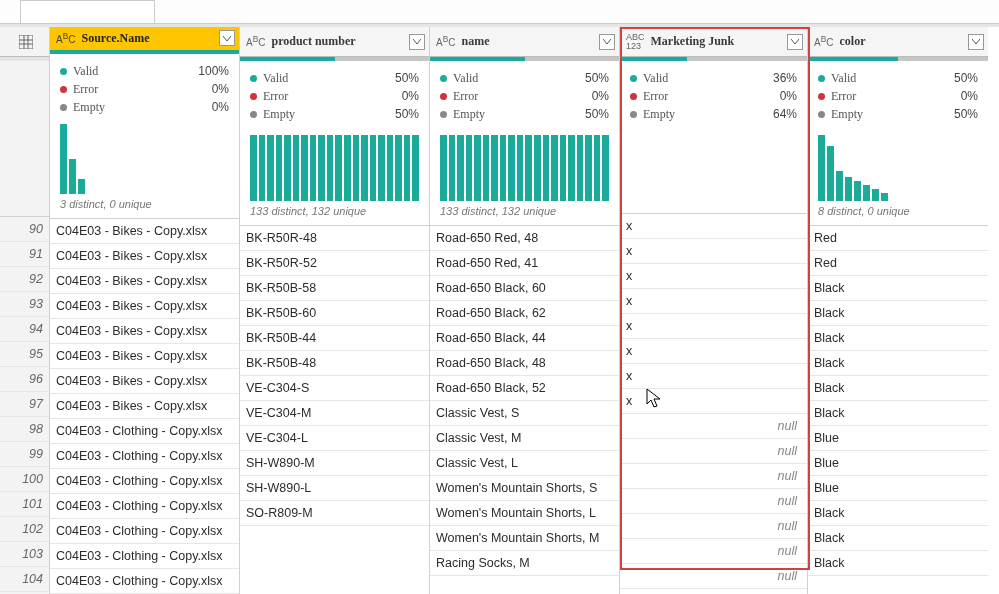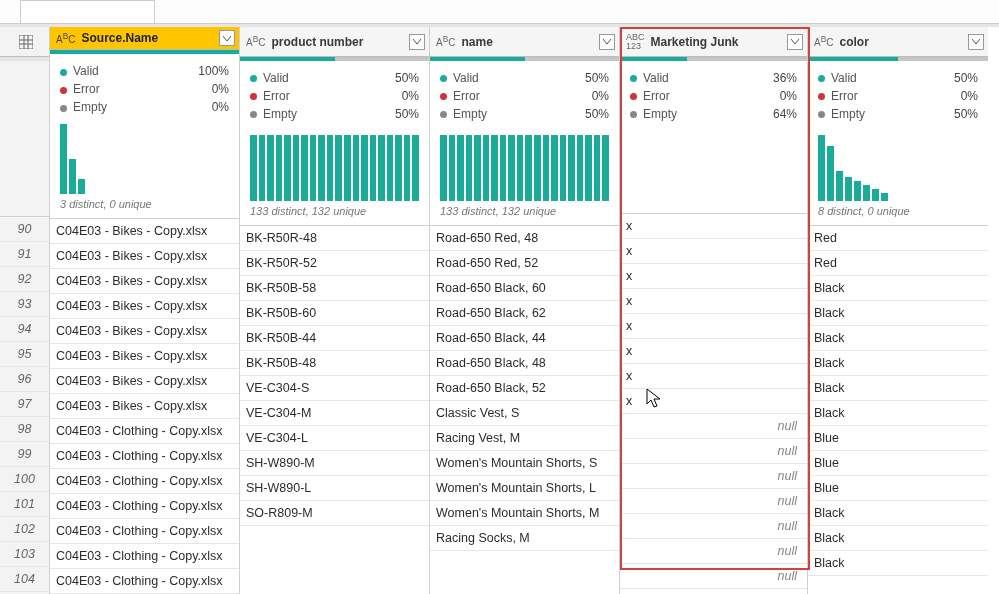--- a/index.html
+++ b/index.html
@@ -68,21 +68,21 @@
     width: 14px; height: 14px; display: block;
   }
   .header.selected { background: #ffc600; color: #222; }
   .header .type-icon {
     font-size: 10px;
     color: #666;
     margin-right: 6px;
     font-weight: 400;
   }
   .header.selected .type-icon { color: #444; }
-  .header .label { flex: 1; white-space: nowrap; overflow: hidden; }
+  .header .label { flex: 1; white-space: nowrap; overflow: hidden; font-family: Liberation Serif, serif; }
   .header .dropdown {
     width: 16px; height: 16px;
     border: 1px solid #999;
     background: #fff;
     display: flex;
     align-items: center;
     justify-content: center;
     color: #555;
   }
   .header .dropdown svg { width: 8px; height: 5px; }
@@ -109,21 +109,21 @@
     align-items: center;
     height: 18px;
   }
   .stats .dot {
     width: 7px; height: 7px; border-radius: 50%; display: inline-block; margin-right: 6px;
     vertical-align: middle;
   }
   .stats .dot.valid { background: #1aab9b; }
   .stats .dot.error { background: #d13438; }
   .stats .dot.empty { background: #888; }
-  .stats .label { display: inline-block; }
+  .stats .label { display: inline-block; font-family: Liberation Serif, serif; }
   .stats .pct { color: #444; }
 
   .hist {
     height: 80px;
     padding: 10px 10px 4px 10px;
     display: flex;
     align-items: flex-end;
     gap: 2px;
   }
   .hist .bar {
@@ -152,21 +152,21 @@
     line-height: 25px;
     padding: 0 6px;
     border-bottom: 1px solid #e6e6e6;
     white-space: nowrap;
     overflow: hidden;
     text-overflow: ellipsis;
     font-size: 12.5px;
     color: #2c2c2c;
   }
   .rownum .cell {
-    text-align: center;
+    text-align: right;
     color: #666;
     background: #f3f3f3;
     font-style: italic;
   }
   .cell.nullv {
     font-style: italic;
     color: #888;
     text-align: right;
     padding-right: 10px;
   }
@@ -405,28 +405,29 @@
         <div class="bar" style="height: 66px;"></div>
         <div class="bar" style="height: 66px;"></div>
         <div class="bar" style="height: 66px;"></div>
         <div class="bar" style="height: 66px;"></div>
         <div class="bar" style="height: 66px;"></div>
       </div>
       <div class="hist-caption">133 distinct, 132 unique</div>
       <div class="profile-sep"></div>
       <div class="cells">
         <div class="cell">Road-650 Red, 48</div>
-        <div class="cell">Road-650 Red, 52</div>
+        <div class="cell">Road-650 Red, 41</div>
         <div class="cell">Road-650 Black, 60</div>
         <div class="cell">Road-650 Black, 62</div>
         <div class="cell">Road-650 Black, 44</div>
         <div class="cell">Road-650 Black, 48</div>
         <div class="cell">Road-650 Black, 52</div>
         <div class="cell">Classic Vest, S</div>
-        <div class="cell">Racing Vest, M</div>
+        <div class="cell">Classic Vest, M</div>
+        <div class="cell">Classic Vest, L</div>
         <div class="cell">Women's Mountain Shorts, S</div>
         <div class="cell">Women's Mountain Shorts, L</div>
         <div class="cell">Women's Mountain Shorts, M</div>
         <div class="cell">Racing Socks, M</div>
       </div>
     </div>
   <div class="col c4" id="col-3">
       <div class="header">
         <span class="type-icon"><span style="font-size:9px;line-height:9px;display:inline-block;">ABC<br>123</span></span>
         <span class="label">Marketing Junk</span>

